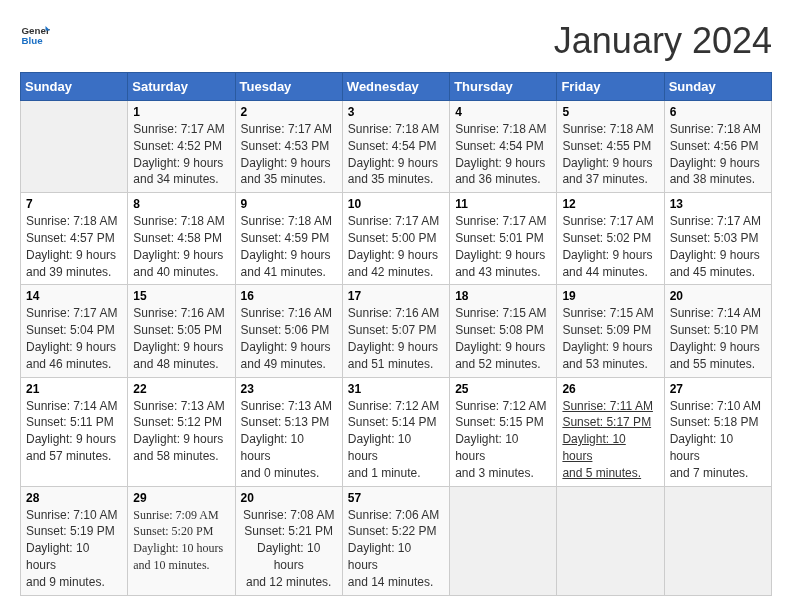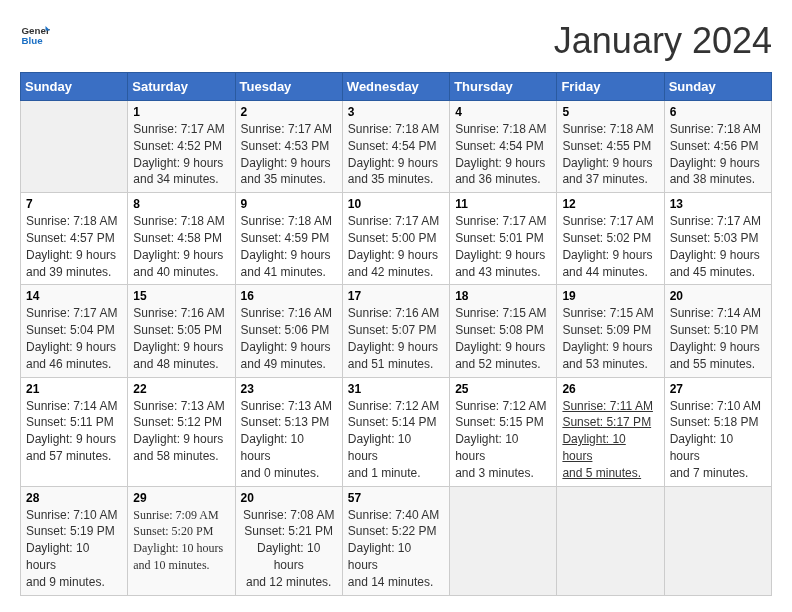--- a/index.html
+++ b/index.html
@@ -325,21 +325,21 @@
         </td>
         <td>
           <span class="day-num">20</span>
           <div class="day-info" style="white-space: pre-line; text-align: center;">Sunrise: 7:08 AM
 Sunset: 5:21 PM
 Daylight: 10 hours
 and 12 minutes.</div>
         </td>
         <td>
           <span class="day-num">57</span>
-          <div class="day-info" style="white-space: pre-line;">Sunrise: 7:40 AM
+          <div class="day-info" style="white-space: pre-line;">Sunrise: 7:06 AM
 Sunset: 5:22 PM
 Daylight: 10 hours
 and 14 minutes.</div>
         </td>
         <td class="empty-cell"></td>
         <td class="empty-cell"></td>
         <td class="empty-cell"></td>
       </tr>
     </tbody>
 </table>

